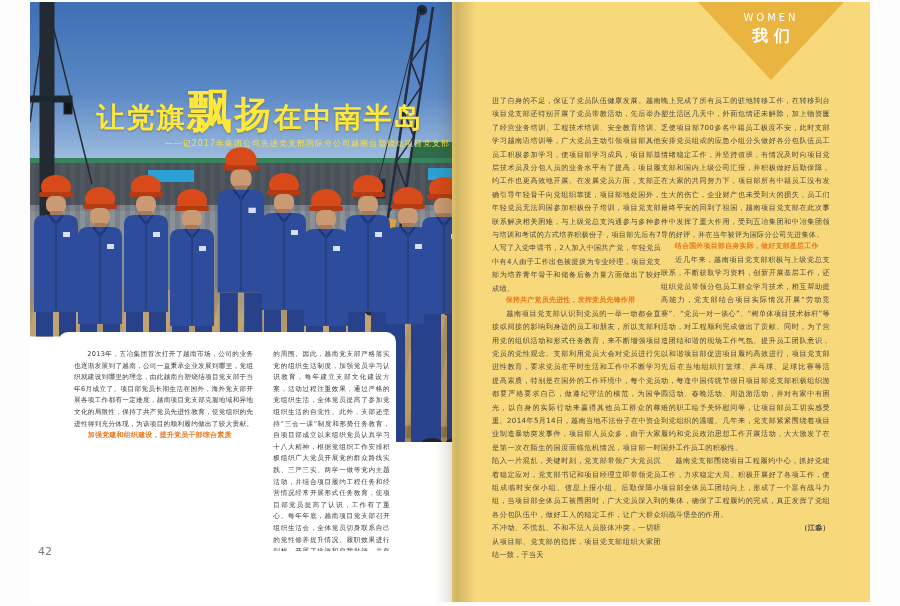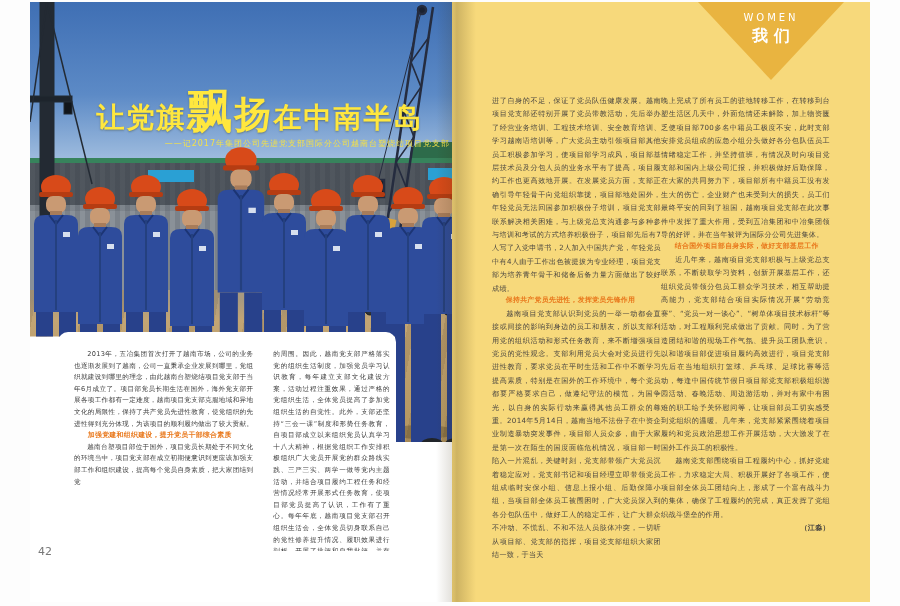--- a/index.html
+++ b/index.html
@@ -143,21 +143,20 @@
           <span class="t-reg">让党旗</span><span class="t-big1">飘</span><span class="t-big2">扬</span><span class="t-reg">在中南半岛</span>
         </div>
         <div class="subtitle">——记2017年集团公司先进党支部国际分公司越南台塑烧结项目党支部</div>
       </div>
 
       <div class="text-panel">
         <div class="lp-cols">
           <div class="lp-col c1">
             <p>2013年，五冶集团首次打开了越南市场，公司的业务也逐渐发展到了越南，公司一直秉承企业发展到哪里，党组织就建设到哪里的理念，由此越南台塑烧结项目党支部于当年6月成立了。项目部党员长期生活在国外，海外党支部开展各项工作都有一定难度，越南项目党支部克服地域和异地文化的局限性，保持了共产党员先进性教育，使党组织的先进性得到充分体现，为该项目的顺利履约做出了较大贡献。</p>
             <h4 class="sec">加强党建和组织建设，提升党员干部综合素质</h4>
-            <p>越南台塑项目部位于国外，项目党员长期处于不同文化的环境当中，项目党支部在成立初期便意识到更应该加强支部工作和组织建设，提高每个党员自身素质，把大家团结到党</p>
           </div>
           <div class="lp-col c2">
             <p class="cont">的周围。因此，越南党支部严格落实党的组织生活制度，加强党员学习认识教育，每年建立支部文化建设方案，活动过程注重效果，通过严格的党组织生活，全体党员提高了参加党组织生活的自觉性。此外，支部还坚持“三会一课”制度和形势任务教育，自项目部成立以来组织党员认真学习十八大精神，根据党组织工作安排积极组织广大党员开展党的群众路线实践、三严三实、两学一做等党内主题活动，并结合项目履约工程任务和经营情况经常开展形式任务教育，使项目部党员提高了认识，工作有了重心。每年年底，越南项目党支部召开组织生活会，全体党员切身联系自己的党性修养提升情况、履职效果进行剖析，开展了批评和自我批评，并在后续的工作中改</p>
           </div>
         </div>
       </div>
 
       <div class="page-num">42</div>
     </div>
 

